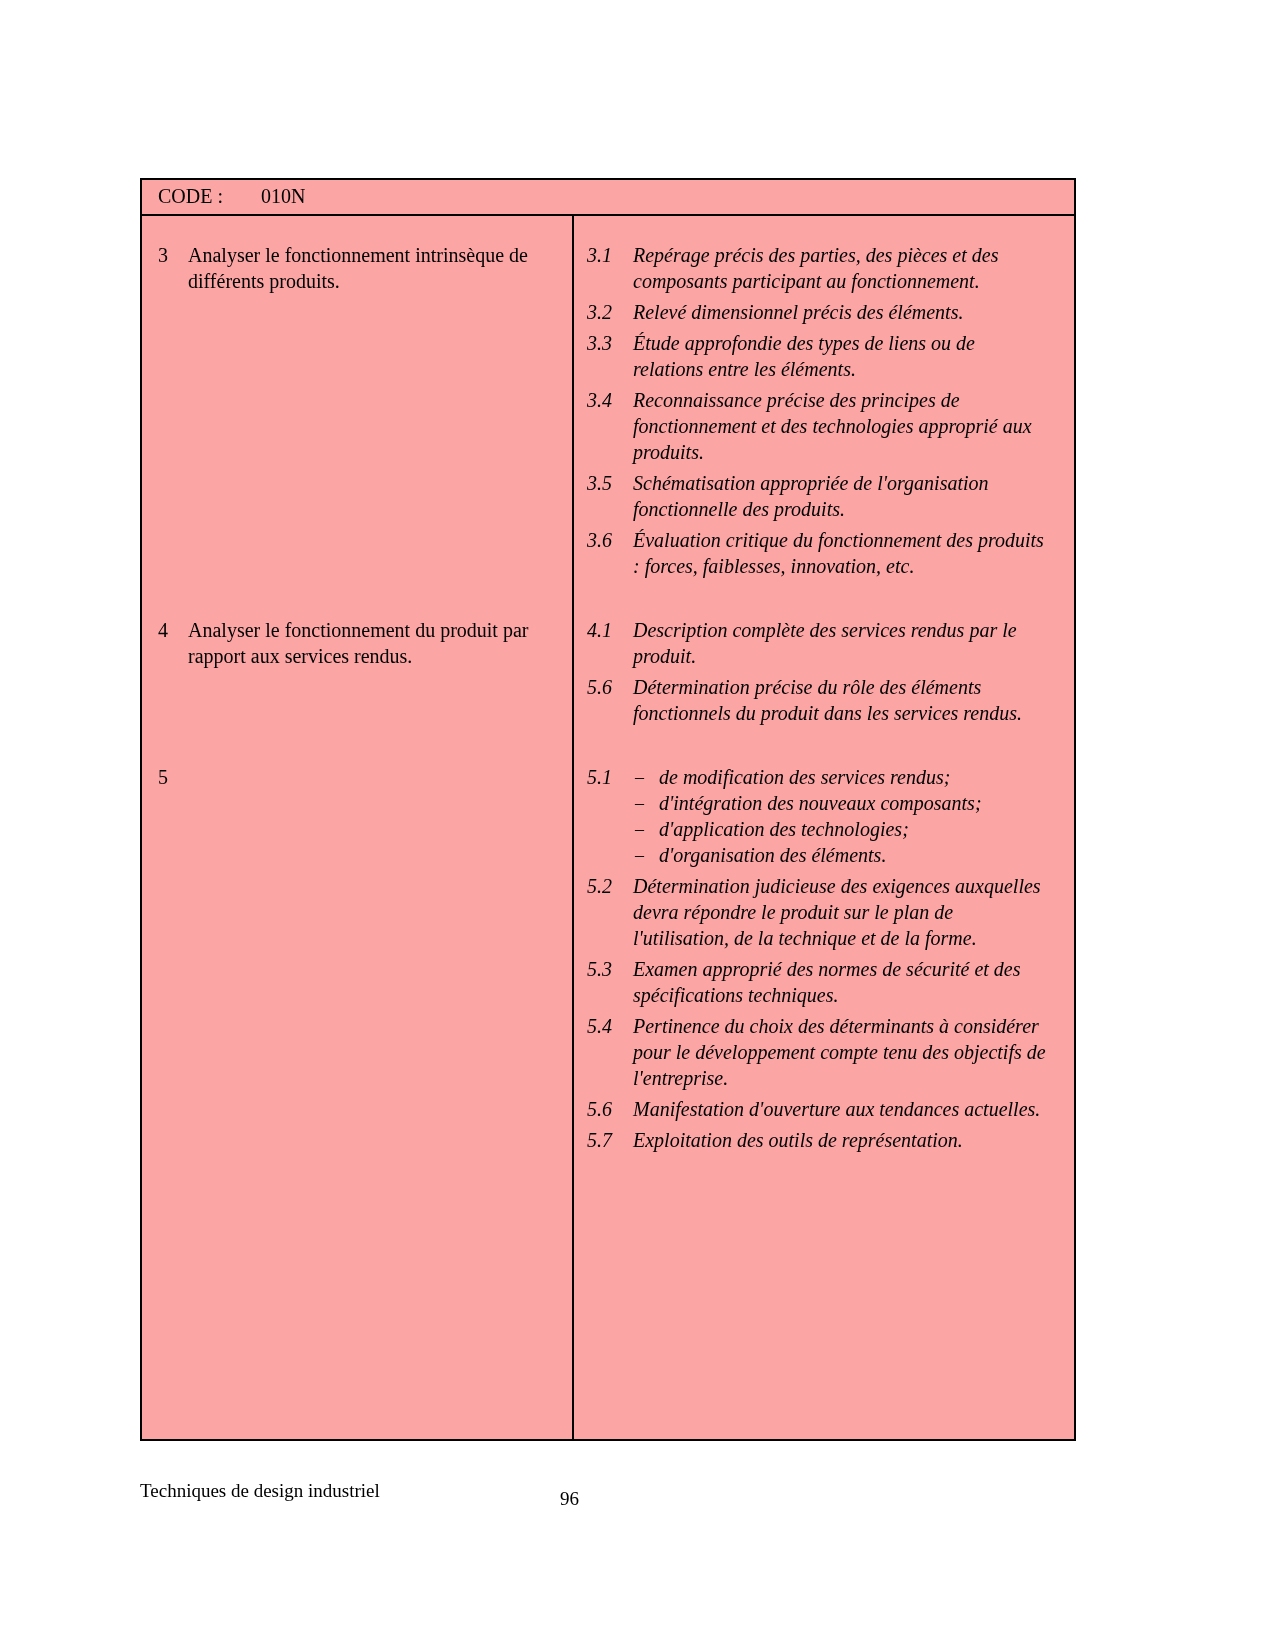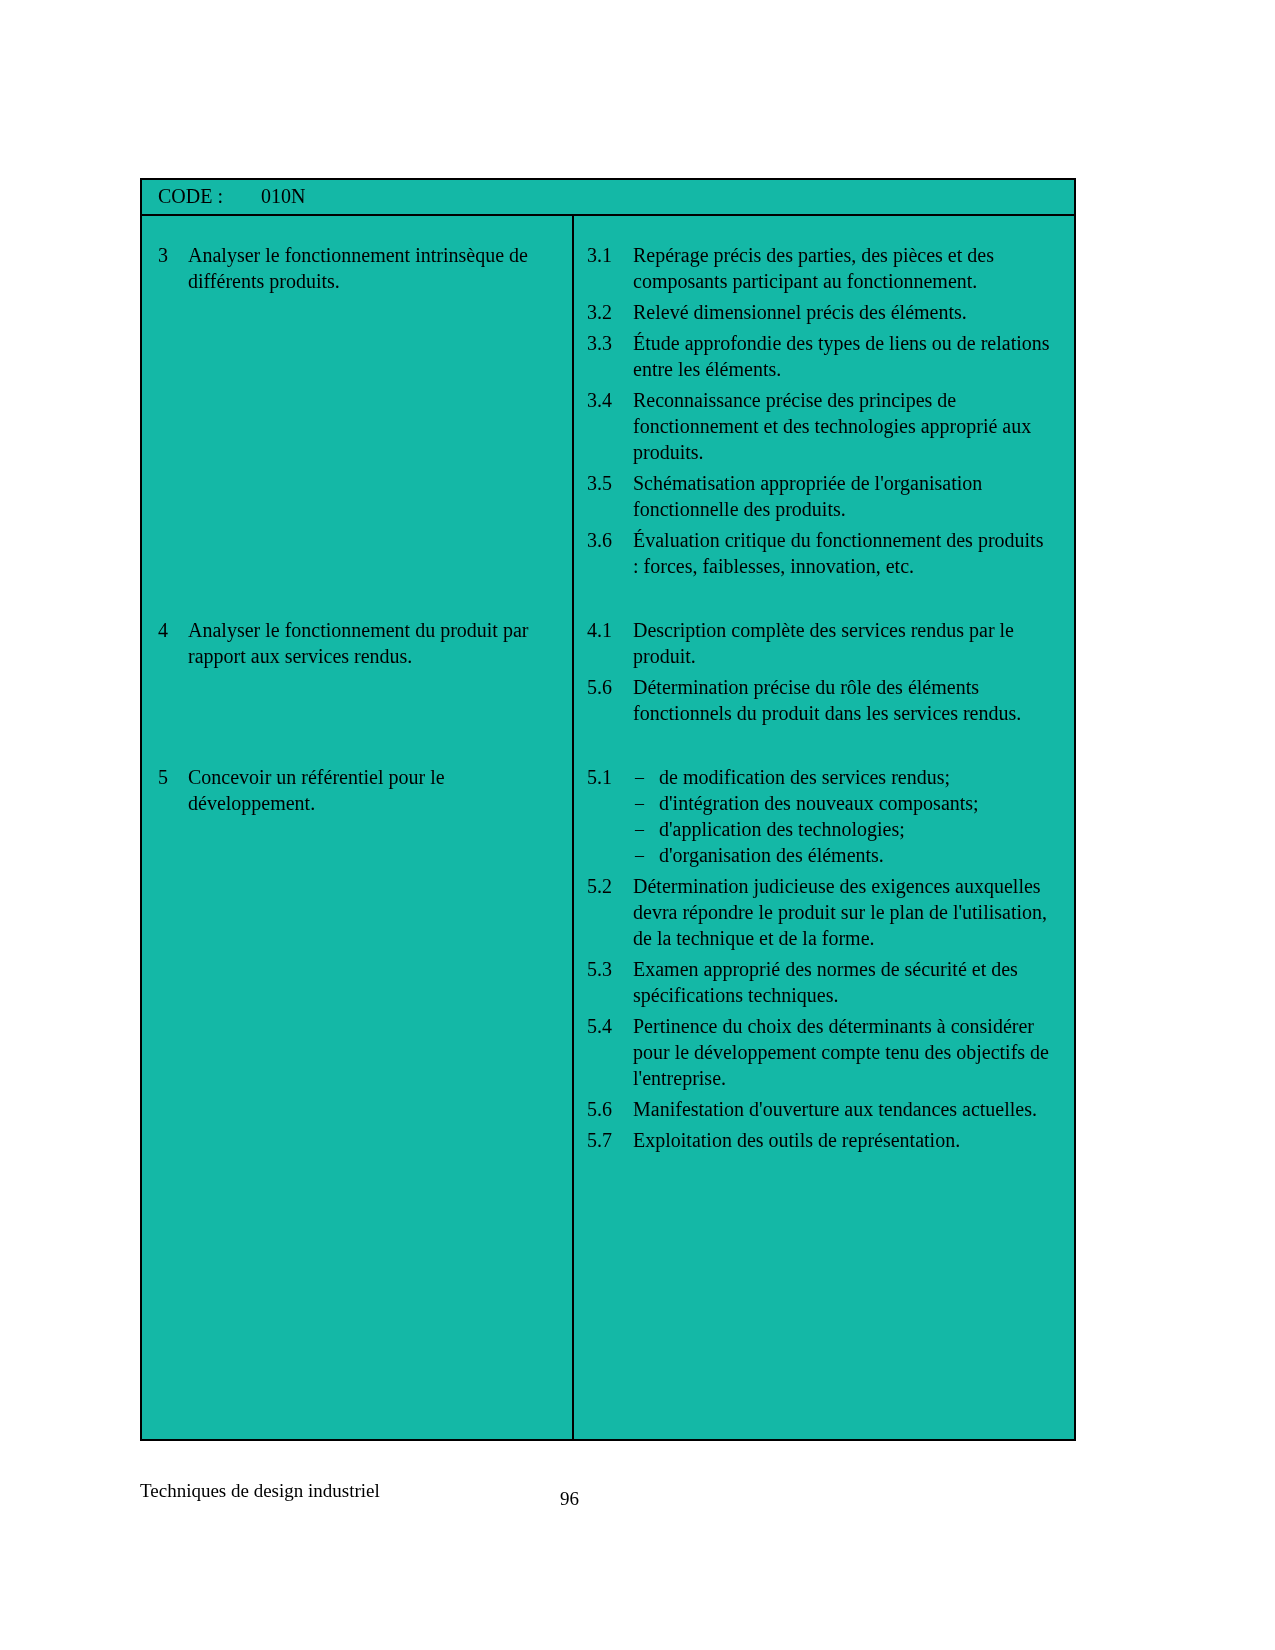--- a/index.html
+++ b/index.html
@@ -17,21 +17,21 @@
     width: 1275px;
     height: 1650px;
     background: #ffffff;
   }
   .doc-table {
     position: absolute;
     left: 140px;
     top: 178px;
     width: 936px;
     border: 2px solid #000000;
-    background: #14b8a6;
+    background: #fca5a5;
   }
   .table-header {
     border-bottom: 2px solid #000000;
     padding: 4px 10px 5px 16px;
     font-size: 20px;
     line-height: 25px;
   }
   .code-value { margin-left: 38px; }
   .table-body {
     position: relative;
@@ -67,20 +67,21 @@
     width: 30px;
     flex: 0 0 30px;
   }
   .obj-text { flex: 1; }
   .criteria-cell {
     flex: 1;
     padding-left: 15px;
     padding-right: 24px;
     font-size: 20px;
     line-height: 26px;
+    font-style: italic;
   }
   .criterion {
     display: flex;
     align-items: flex-start;
     margin-bottom: 5px;
   }
   .criterion:last-child { margin-bottom: 0; }
   .crit-num {
     width: 46px;
     flex: 0 0 46px;
@@ -182,21 +183,20 @@
               <div class="crit-num">5.6</div>
               <div class="crit-body">
                 <div class="crit-text">Détermination précise du rôle des éléments fonctionnels du produit dans les services rendus.</div>
               </div>
             </div>
           </div>
         </div>
         <div class="section-row">
           <div class="objective-cell">
             <div class="obj-num">5</div>
-            <div class="obj-text">Concevoir un référentiel pour le développement.</div>
           </div>
           <div class="criteria-cell">
             <div class="criterion">
               <div class="crit-num">5.1</div>
               <div class="crit-body">
                 <div class="bullet">
                   <span class="dash">–</span>
                   <span class="bullet-text">de modification des services rendus;</span>
                 </div>
                 <div class="bullet">

